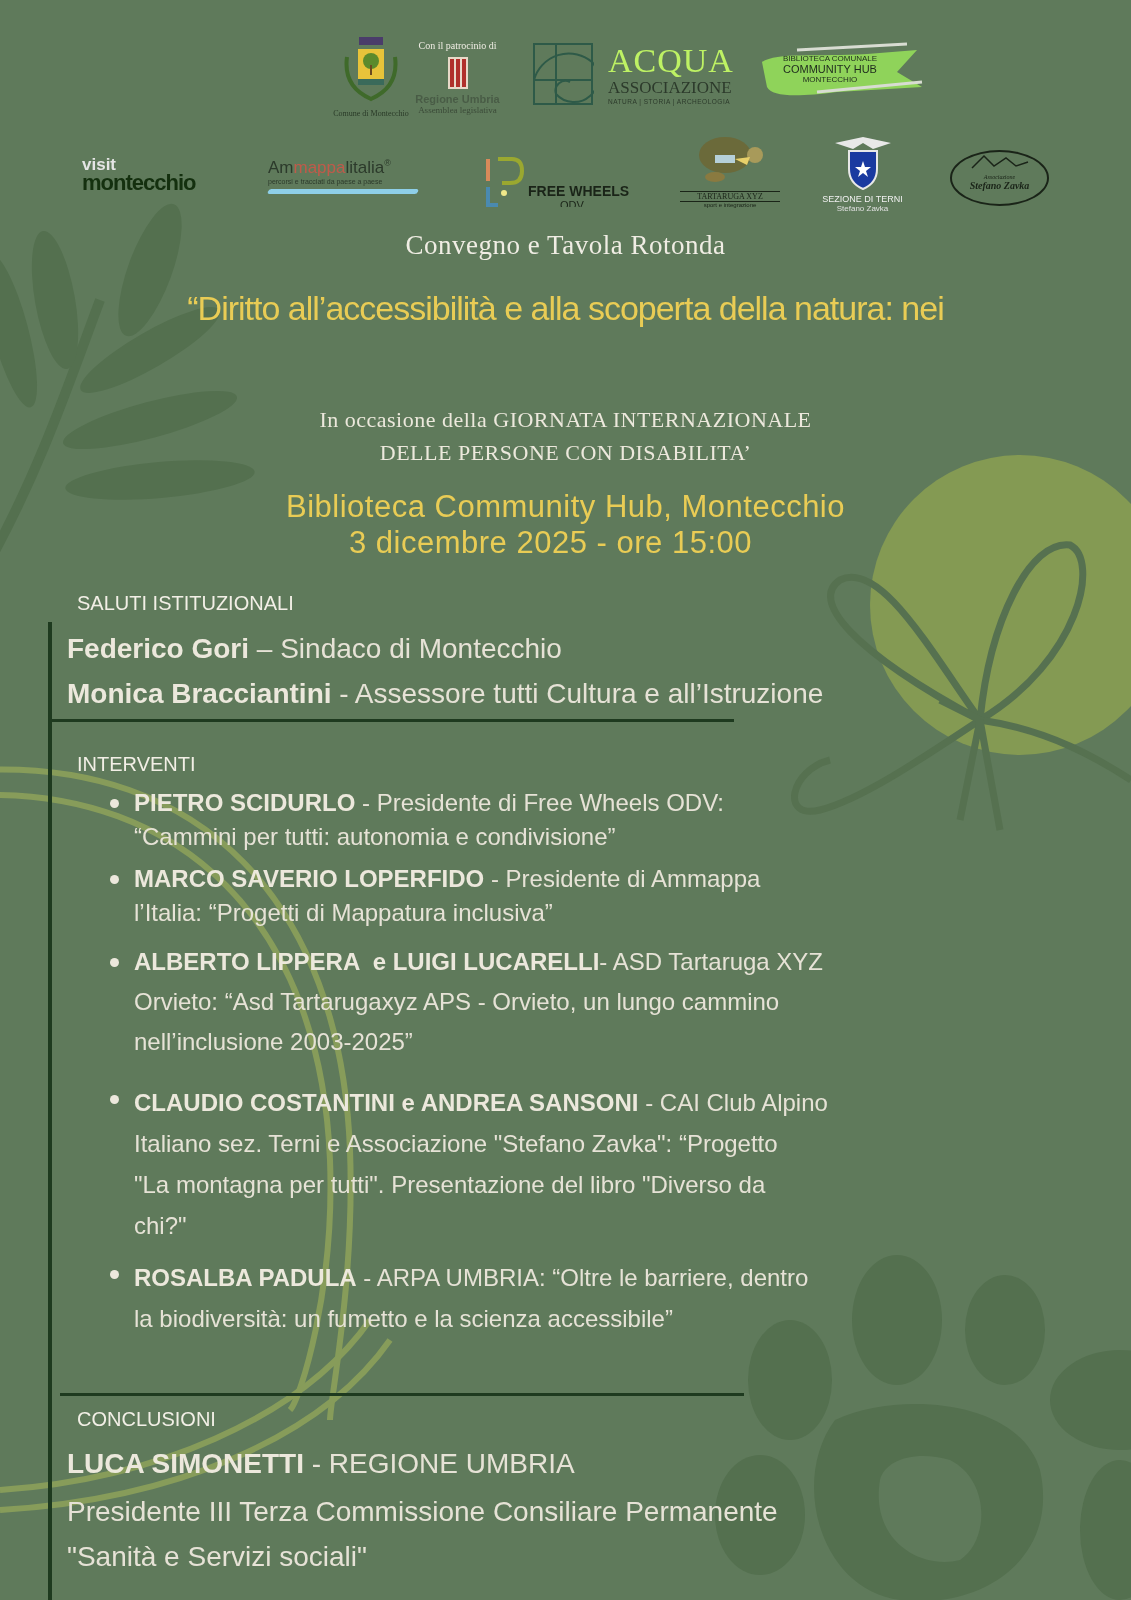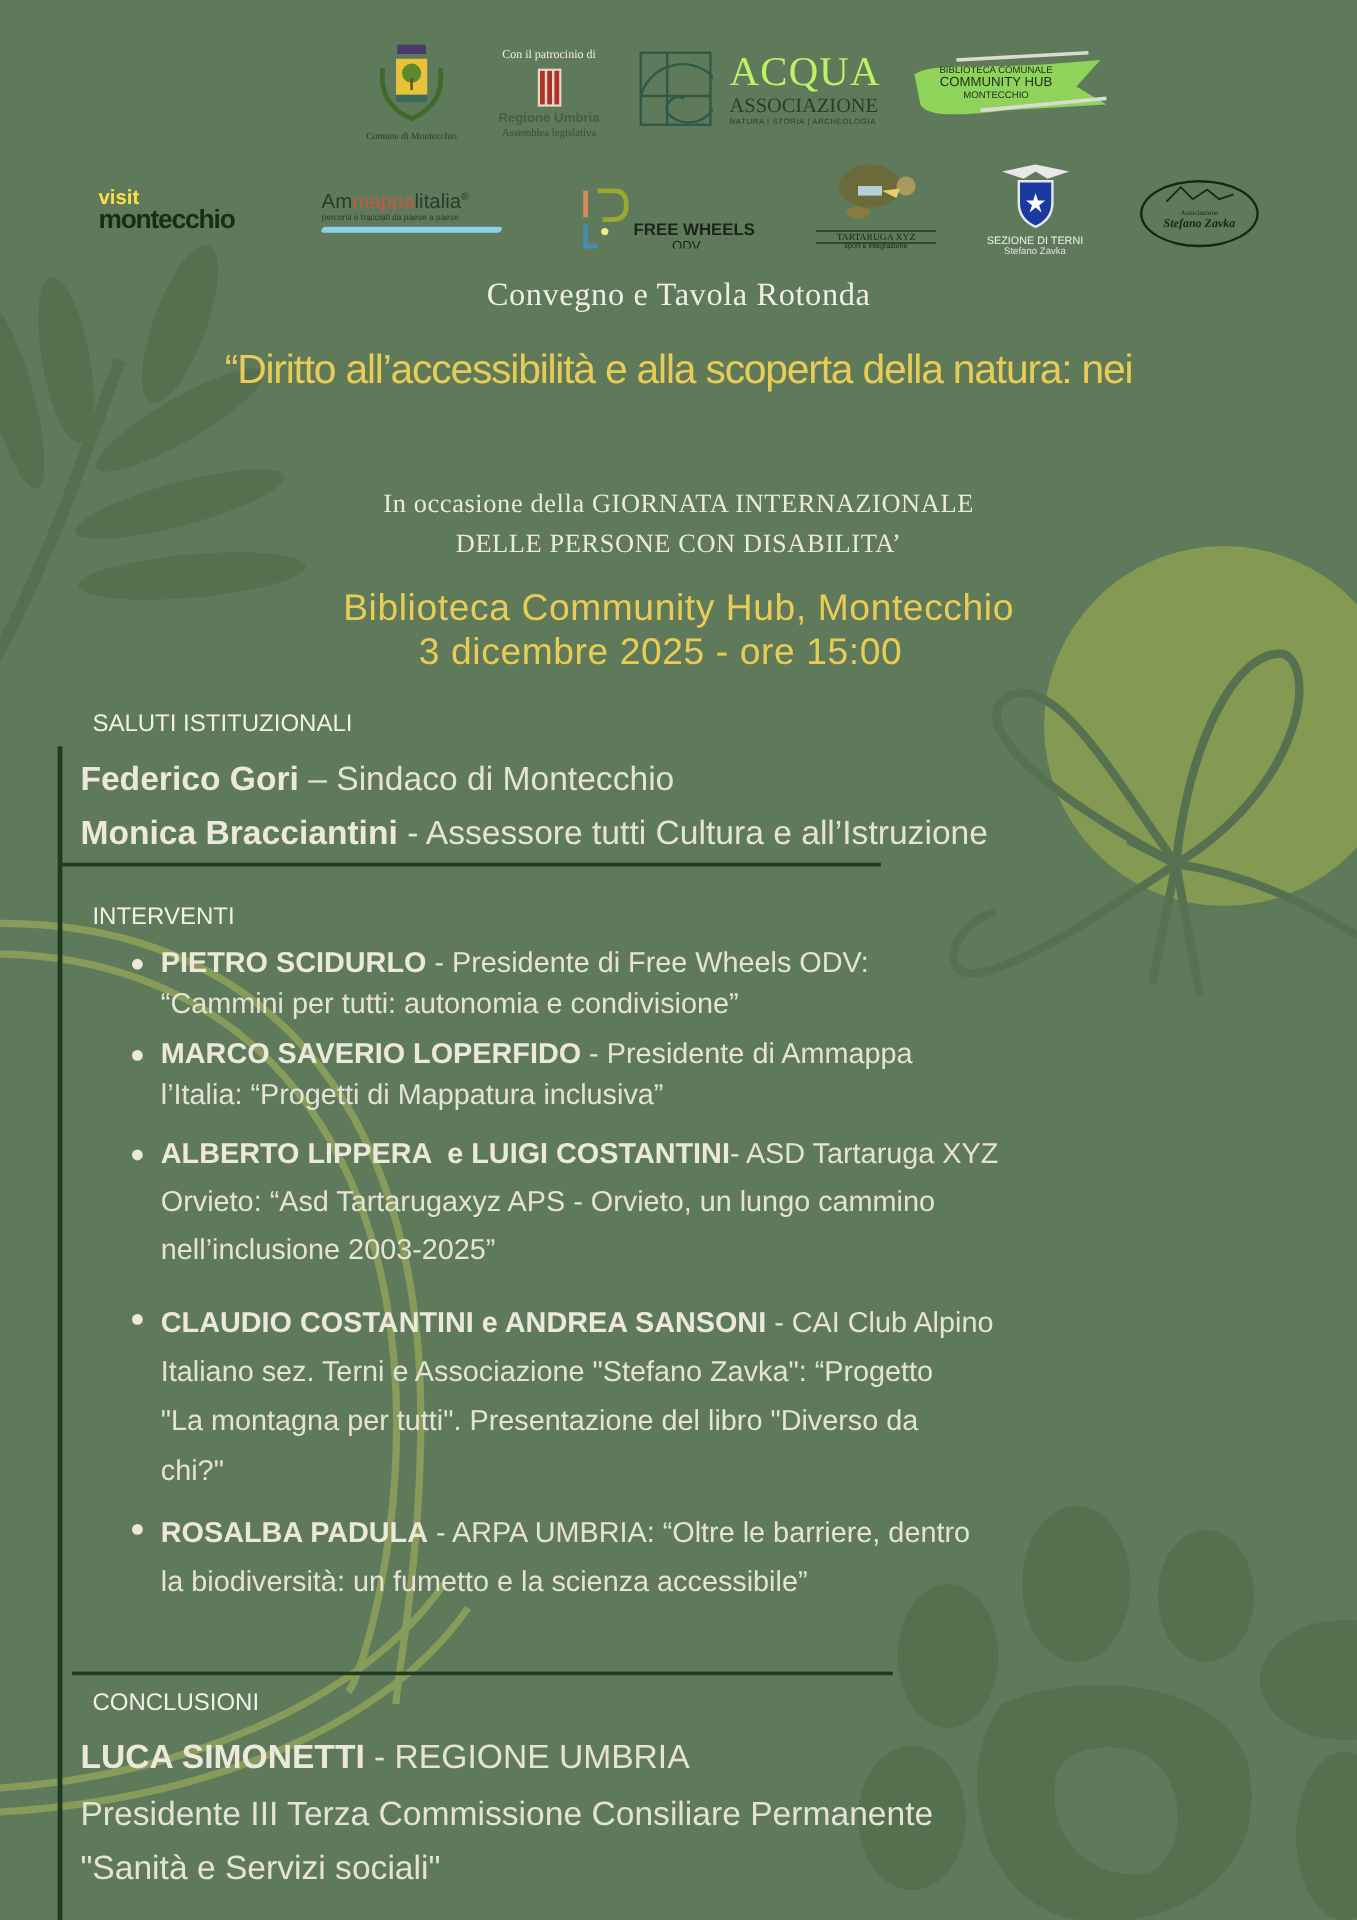--- a/index.html
+++ b/index.html
@@ -81,21 +81,21 @@
     <ellipse cx="897" cy="1320" rx="45" ry="65"></ellipse>
     <ellipse cx="1005" cy="1330" rx="40" ry="55"></ellipse>
     <ellipse cx="790" cy="1380" rx="42" ry="60"></ellipse>
     <ellipse cx="1120" cy="1400" rx="70" ry="50"></ellipse>
     <ellipse cx="760" cy="1515" rx="45" ry="60"></ellipse>
     <ellipse cx="1120" cy="1530" rx="40" ry="70"></ellipse>
     <path d="M835 1420 C 900 1390, 1020 1400, 1040 1470 C 1060 1560, 980 1610, 900 1600 C 820 1590, 790 1480, 835 1420 Z M880 1480 C 870 1540, 920 1570, 960 1560 C 990 1540, 990 1480, 950 1460 C 915 1450, 885 1460, 880 1480 Z" fill-rule="evenodd"></path>
   </g>
 </svg>
 
-<div class="logo" style="left:288px; top:35px; width:110px; height:85px;">
+<div class="logo" style="left:316px; top:35px; width:110px; height:85px;">
   <svg width="60" height="70" viewBox="0 0 60 70">
     <rect x="18" y="0" width="24" height="8" fill="#4a3c6a"></rect>
     <path d="M6 20 Q 2 50 30 62 Q 58 50 54 20" fill="none" stroke="#3f6a2a" stroke-width="4"></path>
     <rect x="17" y="12" width="26" height="30" fill="#e8c33a"></rect>
     <circle cx="30" cy="24" r="8" fill="#5c8a2c"></circle>
     <rect x="29" y="28" width="2" height="10" fill="#6b4a20"></rect>
     <rect x="17" y="42" width="26" height="6" fill="#3a6a5a"></rect>
   </svg>
   <div class="crest-caption">Comune di Montecchio</div>
 </div>
@@ -132,21 +132,21 @@
     <path d="M40 8 L 150 2 M60 50 L 165 40" stroke="#d8dcd2" stroke-width="3"></path>
   </svg>
   <div style="position:absolute; left:18px; top:12px; text-align:center; width:110px;">
     <div class="hub-small">BIBLIOTECA COMUNALE</div>
     <div class="hub-big">COMMUNITY HUB</div>
     <div class="hub-small">MONTECCHIO</div>
   </div>
 </div>
 
 <div style="position:absolute; left:82px; top:158px; width:140px; height:40px;">
-  <div style="font-size:17px; font-weight:bold; color:#fde047; line-height:14px;">visit</div>
+  <div style="font-size:17px; font-weight:bold; color:#e5e5e5; line-height:14px;">visit</div>
   <div style="font-size:22px; font-weight:bold; color:#14300f; line-height:22px; letter-spacing:-1px;">montecchio</div>
 </div>
 
 <div style="position:absolute; left:268px; top:158px; width:165px; height:50px;">
   <div style="font-size:17px; color:#2c3a2b;">
     <span>Am</span><span style="color:#c05a4a;">mappa</span><span>litalia</span><sup style="font-size:9px;">®</sup>
   </div>
   <div style="font-size:7px; color:#2c3a2b;">percorsi e tracciati da paese a paese</div>
   <div style="width:150px; height:5px; background:#8ecfe8; border-radius:3px; transform:skewX(-20deg); margin-top:4px;"></div>
 </div>
@@ -236,21 +236,21 @@
   <span class="bullet"></span>
   <div class="talk-body">
     <div><span class="bold">MARCO SAVERIO LOPERFIDO</span><span class="light"> - Presidente di Ammappa</span></div>
     <div class="light">l’Italia: “Progetti di Mappatura inclusiva”</div>
   </div>
 </div>
 
 <div class="talk" style="top:945px;">
   <span class="bullet"></span>
   <div class="talk-body">
-    <div><span class="bold" style="white-space:pre;">ALBERTO LIPPERA  e LUIGI COSTANTINI</span><span class="light">- ASD Tartaruga XYZ</span></div>
+    <div><span class="bold" style="white-space:pre;">ALBERTO LIPPERA  e LUIGI LUCARELLI</span><span class="light">- ASD Tartaruga XYZ</span></div>
     <div class="light" style="margin-top:6px;">Orvieto: “Asd Tartarugaxyz APS - Orvieto, un lungo cammino</div>
     <div class="light" style="margin-top:6px;">nell’inclusione 2003-2025”</div>
   </div>
 </div>
 
 <div class="talk" style="top:1082px;">
   <span class="bullet"></span>
   <div class="talk-body" style="line-height:41px;">
     <div><span class="bold">CLAUDIO COSTANTINI e ANDREA SANSONI</span><span class="light"> - CAI Club Alpino</span></div>
     <div class="light">Italiano sez. Terni e Associazione "Stefano Zavka": “Progetto</div>

